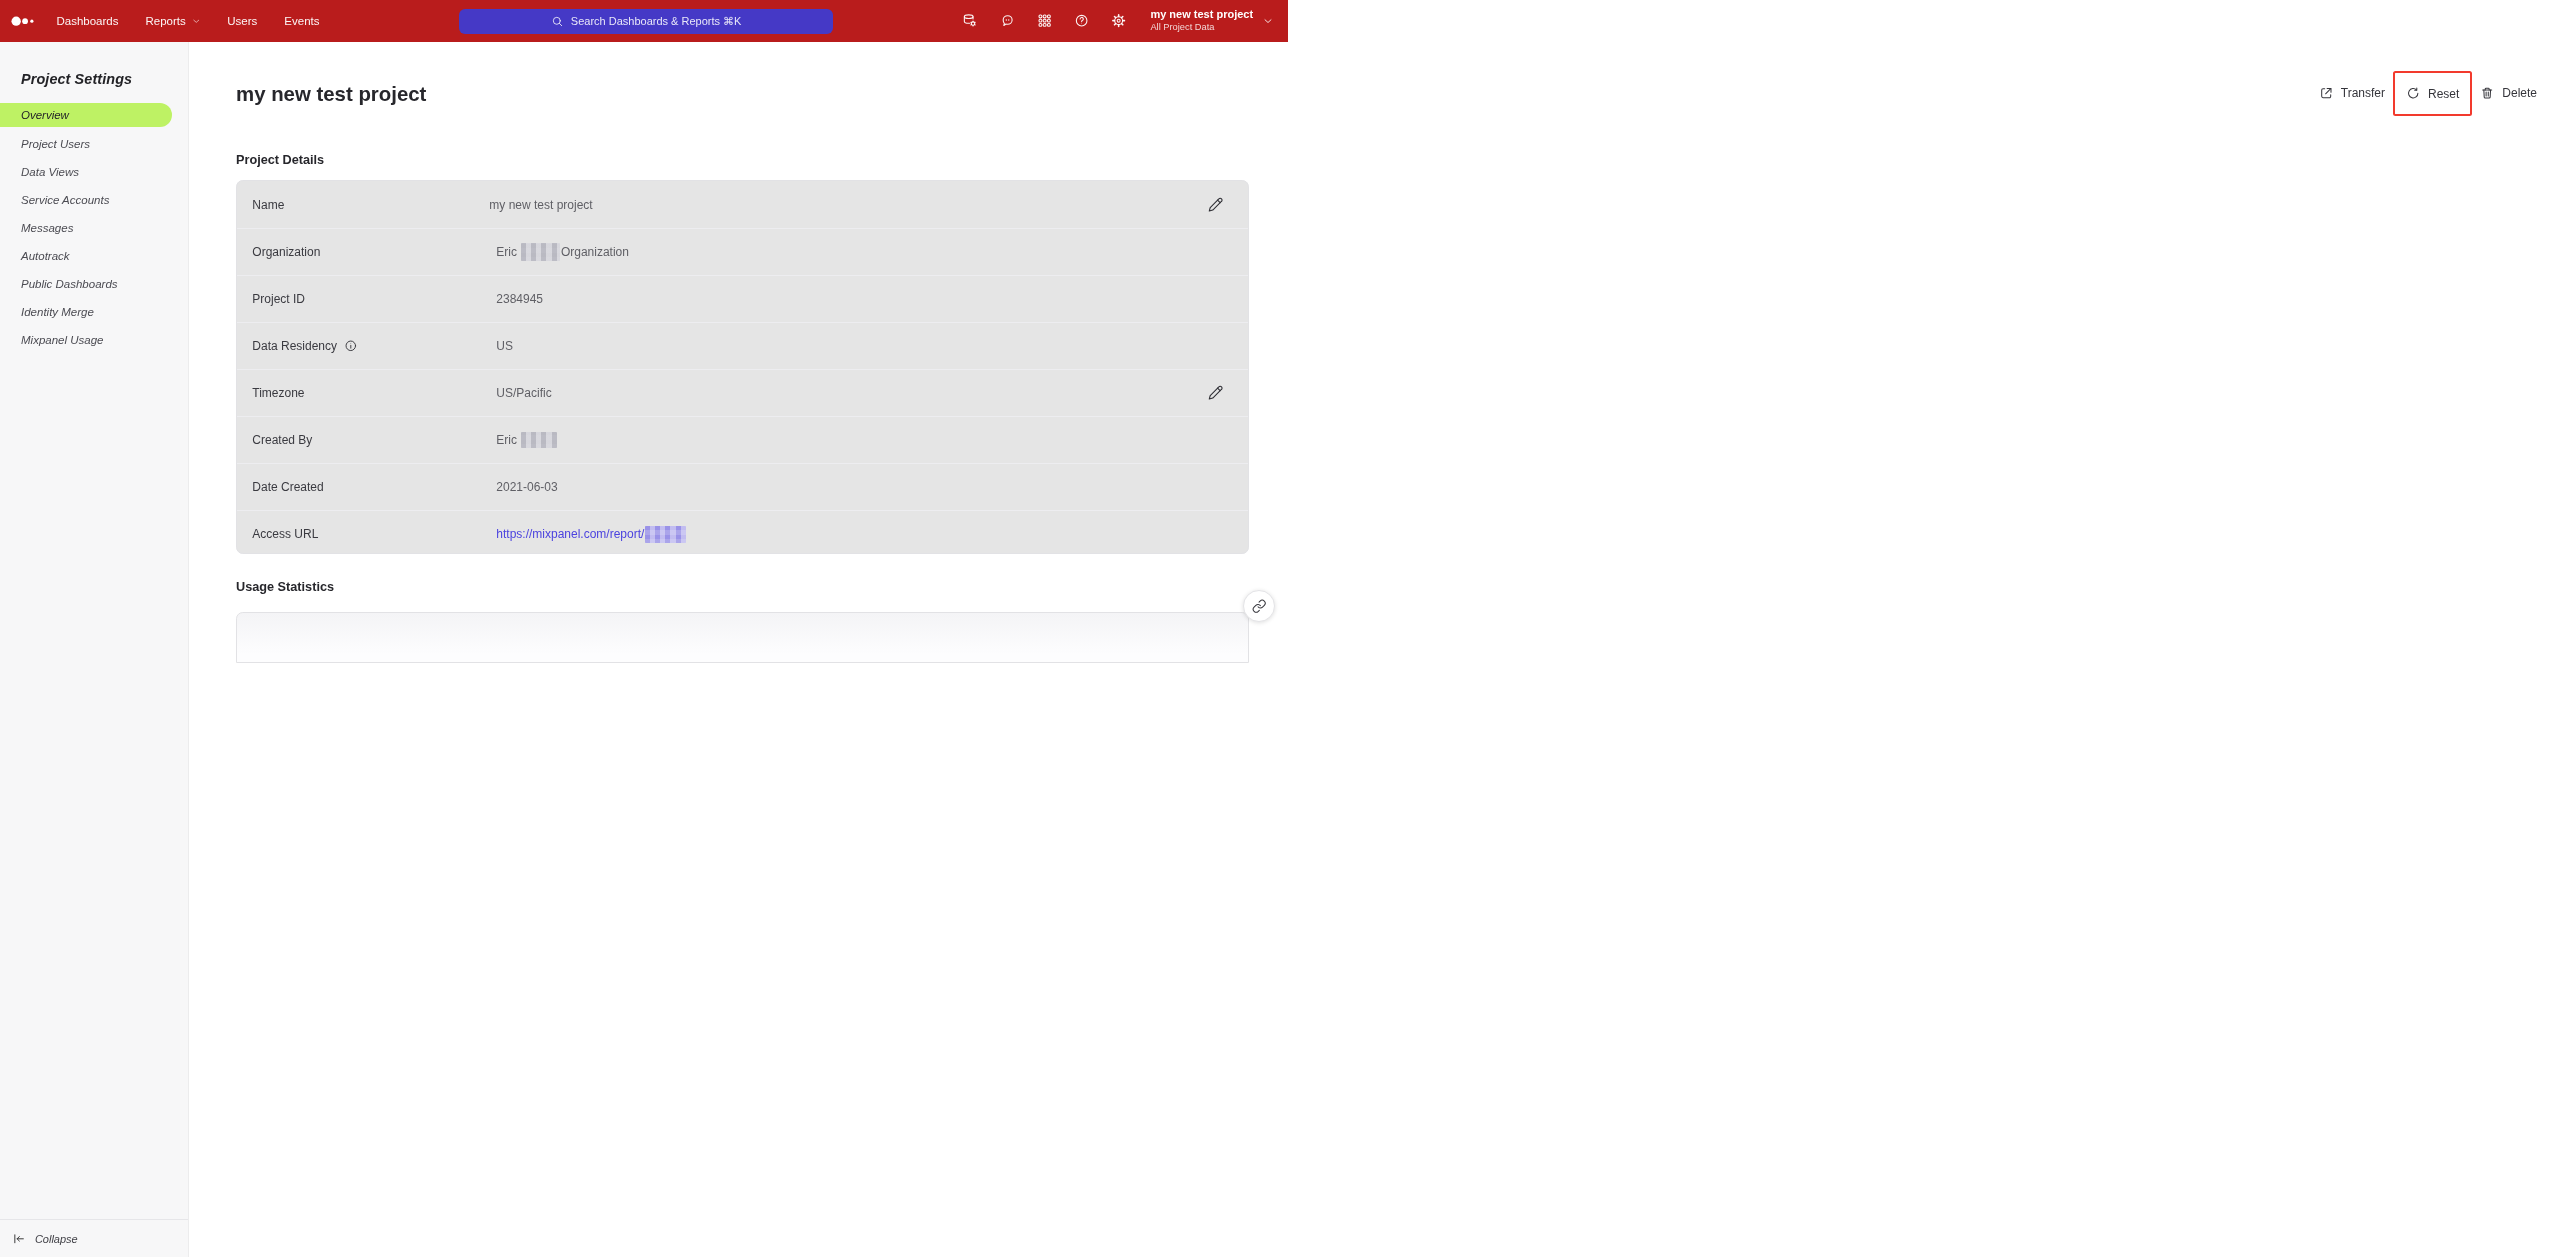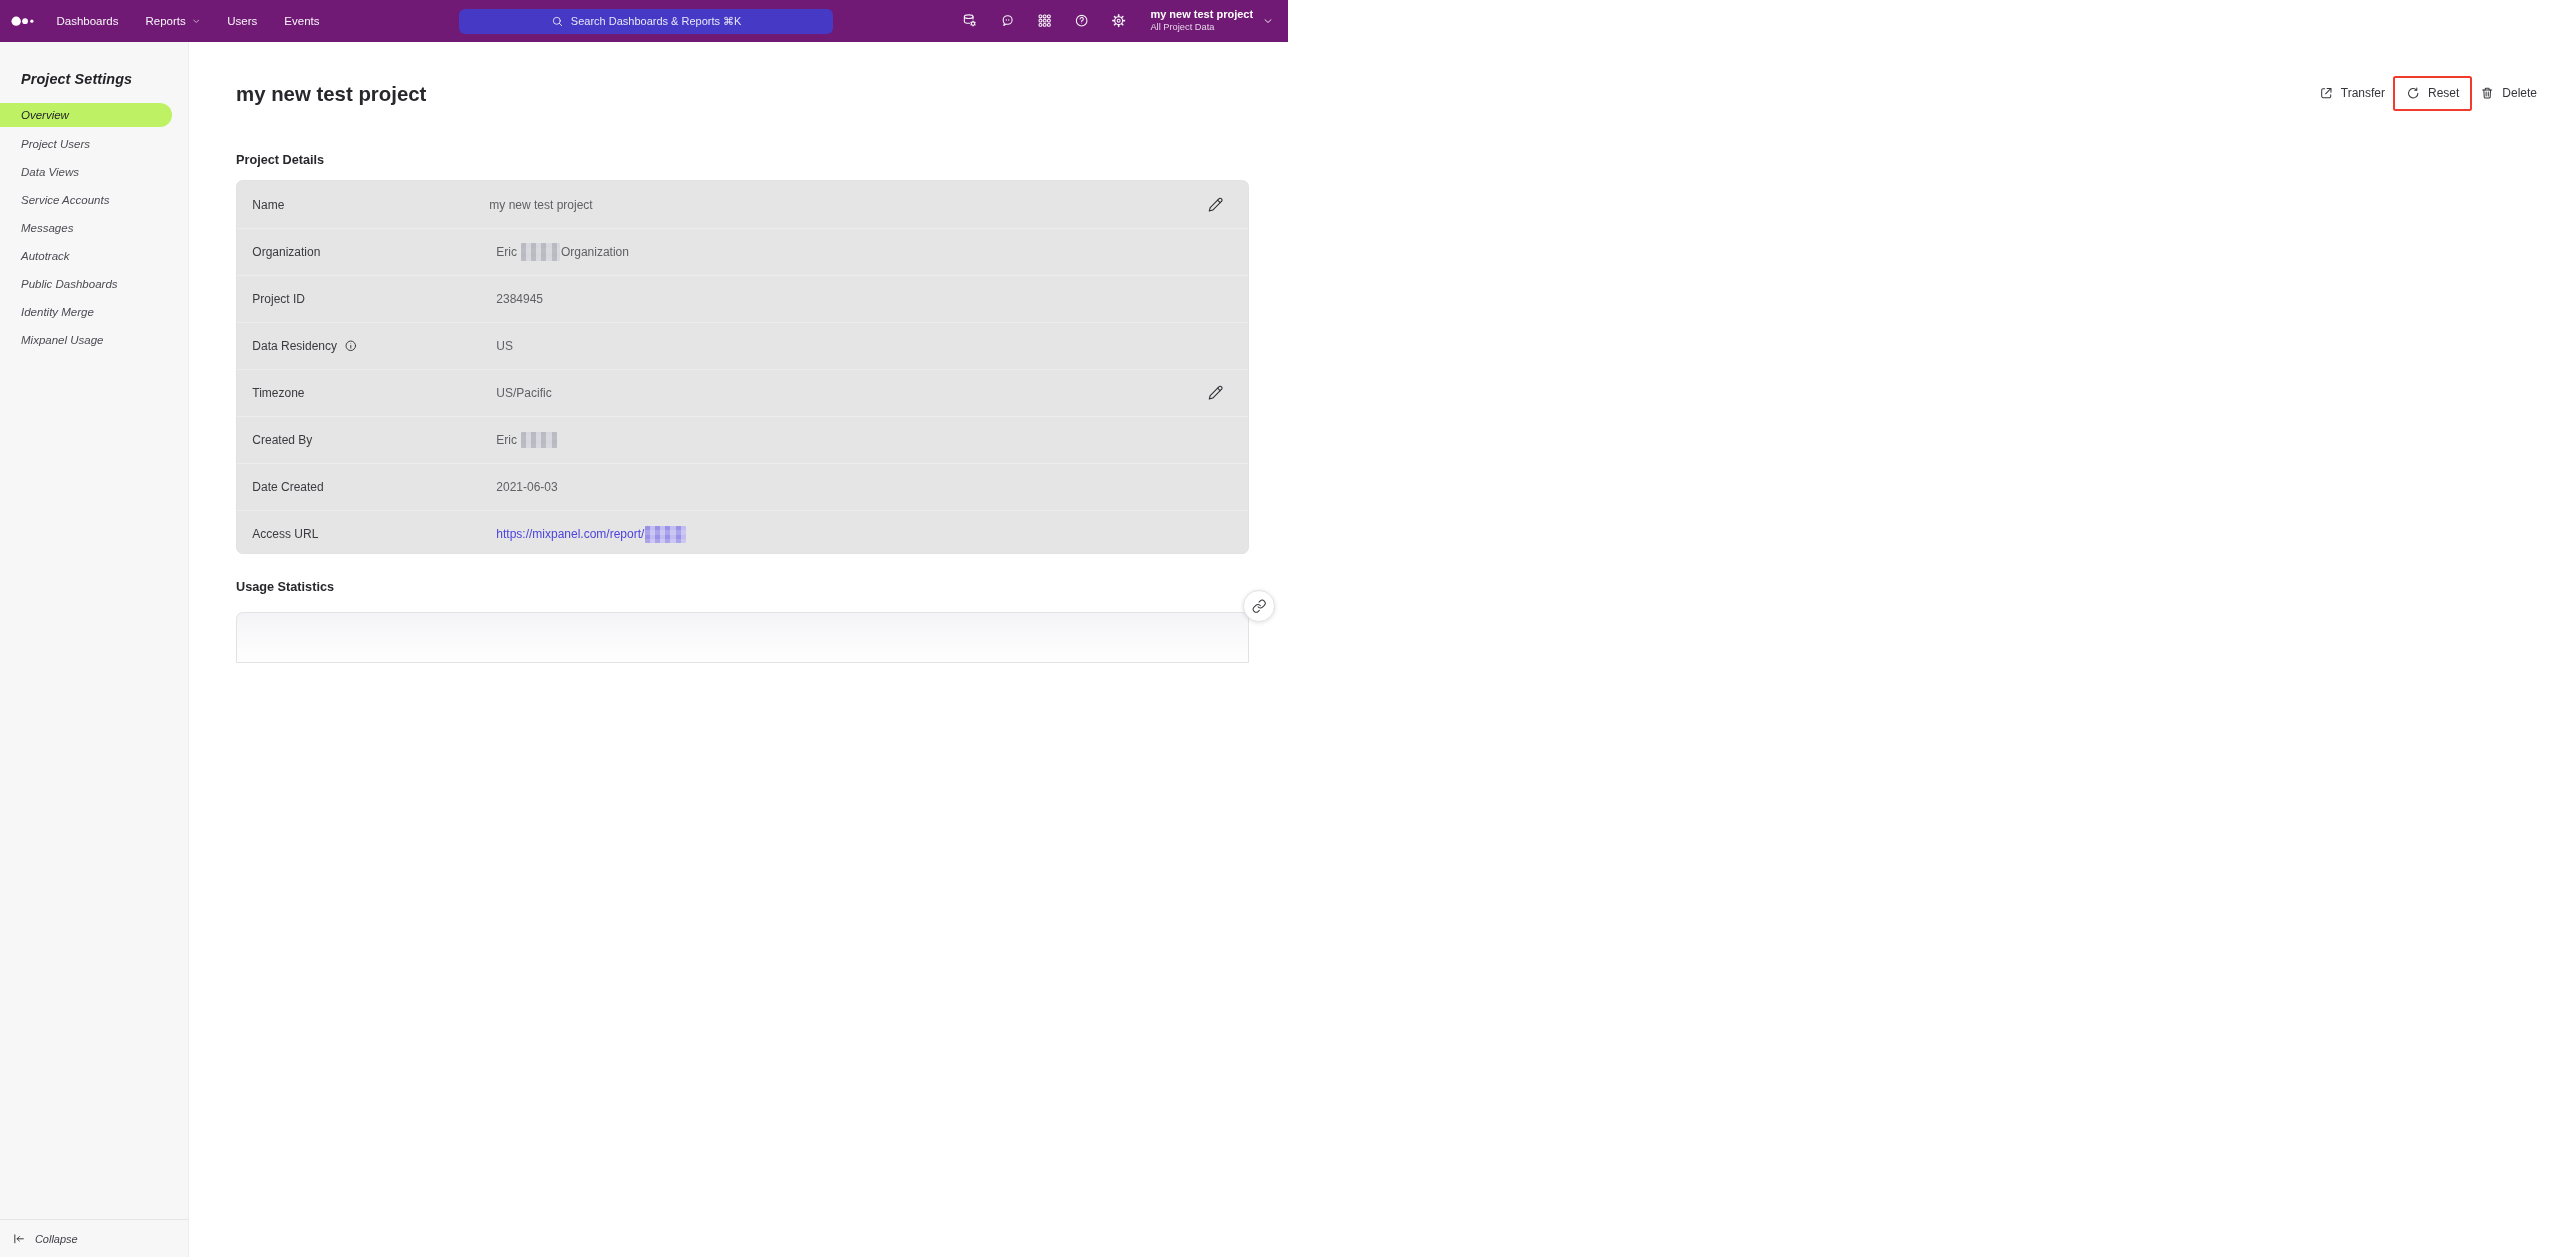--- a/index.html
+++ b/index.html
@@ -1,21 +1,21 @@
 <!DOCTYPE html>
 <html style="font-size:13.6px"><head>
 <meta charset="utf-8">
 <style>
   * { margin:0; padding:0; box-sizing:border-box; }
   html,body { width:1288px; height:629px; overflow:hidden; background:#fff;
     font-family:"Liberation Sans", sans-serif; -webkit-font-smoothing:antialiased; }
   .ic { stroke:currentColor; fill:none; stroke-width:1.7; stroke-linecap:round; stroke-linejoin:round; display:block; }
 
   
-  .topbar { position:absolute; left:0; top:0; width:1288px; height:42px; background:#701a75; display:flex; align-items:center; }
+  .topbar { position:absolute; left:0; top:0; width:1288px; height:42px; background:#b91c1c; display:flex; align-items:center; }
   .logo { margin-left:10.2px; width:31px; height:20.4px; flex:none; }
   .topnav { display:flex; align-items:center; gap:27px; margin-left:15.3px; }
   .topnav-item { color:rgba(255,255,255,.96); font-size:11.5px; display:flex; align-items:center; gap:6px; cursor:pointer; white-space:nowrap; }
   .searchbar { position:absolute; left:459px; top:8.5px; width:374px; height:25.5px; border-radius:6px; background:#4539c6; display:flex; align-items:center; justify-content:center; gap:7.6px; color:rgba(255,255,255,.88); font-size:11px; cursor:text; }
   .tb-right { position:absolute; right:14.4px; top:0; height:42px; display:flex; align-items:center; gap:22px; color:#fff; }
   .tb-icon { width:15.3px; height:15.3px; cursor:pointer; color:rgba(255,255,255,.95); }
   .proj-sel { display:flex; align-items:center; gap:8.5px; cursor:pointer; margin-left:1.7px; }
   .proj-sel-text { display:flex; flex-direction:column; line-height:1.25; }
   .proj-title { color:#fff; font-weight:bold; font-size:11px; }
   .proj-sub { color:rgba(255,255,255,.82); font-size:9.3px; }
@@ -26,21 +26,21 @@
   .side-item { height:28px; display:flex; align-items:center; padding-left:21px; font-size:11.5px; color:#4b4b52; cursor:pointer; white-space:nowrap; }
   .side-item.active { height:24px; margin:1.7px 0 2.5px 0; width:172px; border-radius:0 12px 12px 0; background:#bef264; color:#232328; font-weight:500; }
   .side-footer { position:absolute; left:0; bottom:0; width:100%; height:38px; border-top:0.8px solid #e6e6e9; display:flex; align-items:center; gap:9.3px; padding-left:12px; color:#3f3f45; font-size:11px; cursor:pointer; }
   .side-footer .ic { width:13.6px; height:13.6px; color:#333; }
 
   
   .page-title { position:absolute; left:236px; top:83px; font-size:20.4px; font-weight:bold; color:#27272c; }
   .actions { position:absolute; top:76px; right:39px; height:35px; display:flex; align-items:center; gap:8px; }
   .act-btn { display:flex; align-items:center; gap:7.6px; font-size:12px; font-weight:500; color:#35353b; cursor:pointer; white-space:nowrap; }
   .act-btn .ic { width:14.4px; height:14.4px; }
-  .hl-box { border:2.5px solid #f23a2d; border-radius:2.5px; height:35px; display:flex; align-items:center; padding:0 11px; }
+  .hl-box { border:2.5px solid #f23a2d; border-radius:2.5px; height:45px; display:flex; padding:0 11px; }
 
   .sec-heading { position:absolute; left:236px; font-size:12.7px; font-weight:bold; color:#27272c; }
   .card { position:absolute; left:236px; top:180px; width:1013px; height:374px; border:0.8px solid #e2e2e5; border-radius:6.8px; background:#e5e5e5; }
   .row { height:47px; display:flex; align-items:center; padding:0 25px 0 15.3px; }
   .row + .row { border-top:0.8px solid #ededf0;gap:7px; }
   .row-label { flex:0 0 237px; display:flex; align-items:center; gap:6.8px; font-size:12px; font-weight:500; color:#3a3a40; }
   .row-label .ic { width:13.6px; height:13.6px; color:#3a3a40; flex:none; cursor:pointer; }
   .row-value { flex:1; font-size:12px; color:#5f5f65; display:flex; align-items:center; }
   .row-value a { color:#4c43df; text-decoration:none; }
   .edit-btn { width:15.3px; height:15.3px; color:#2e2e34; cursor:pointer; flex:none; }

